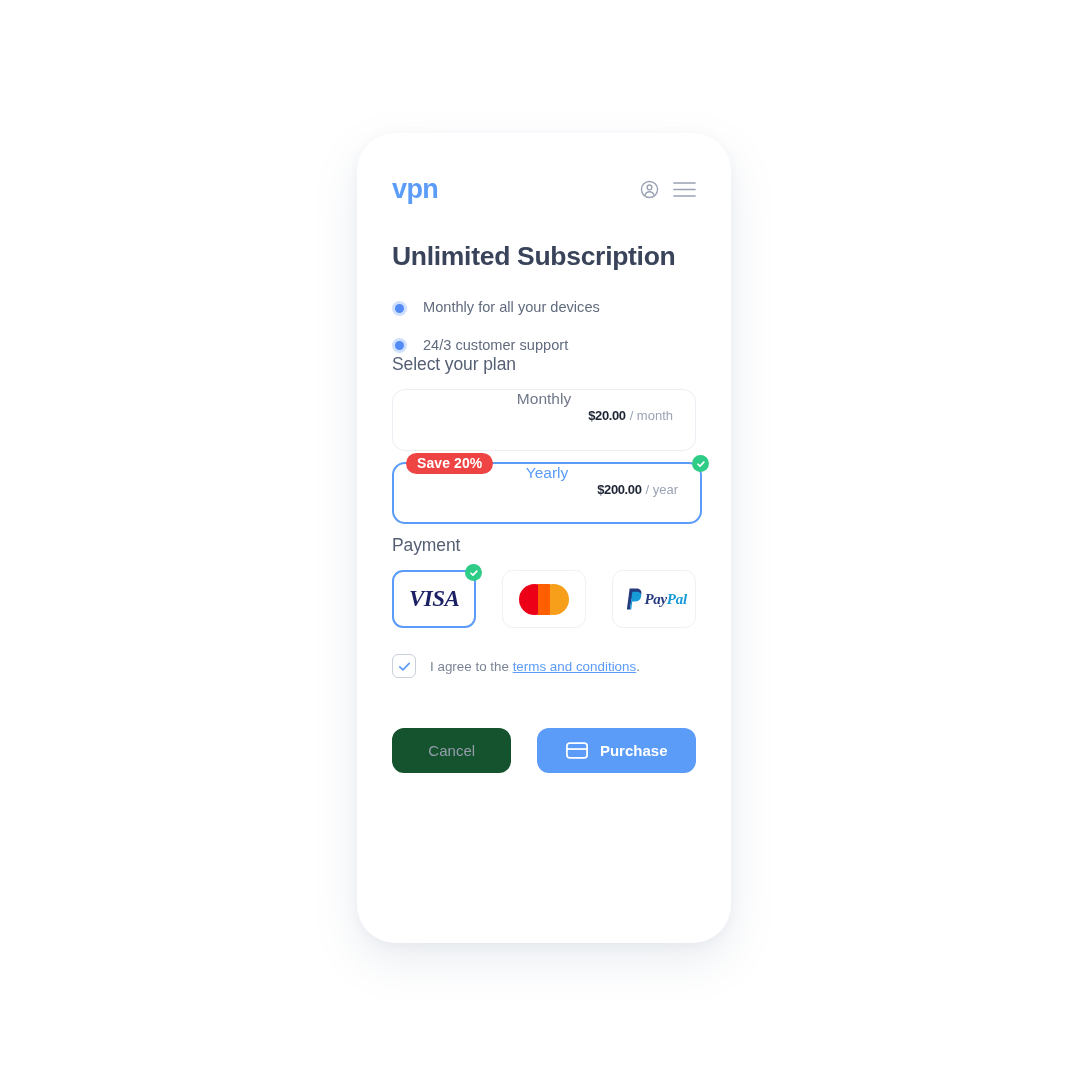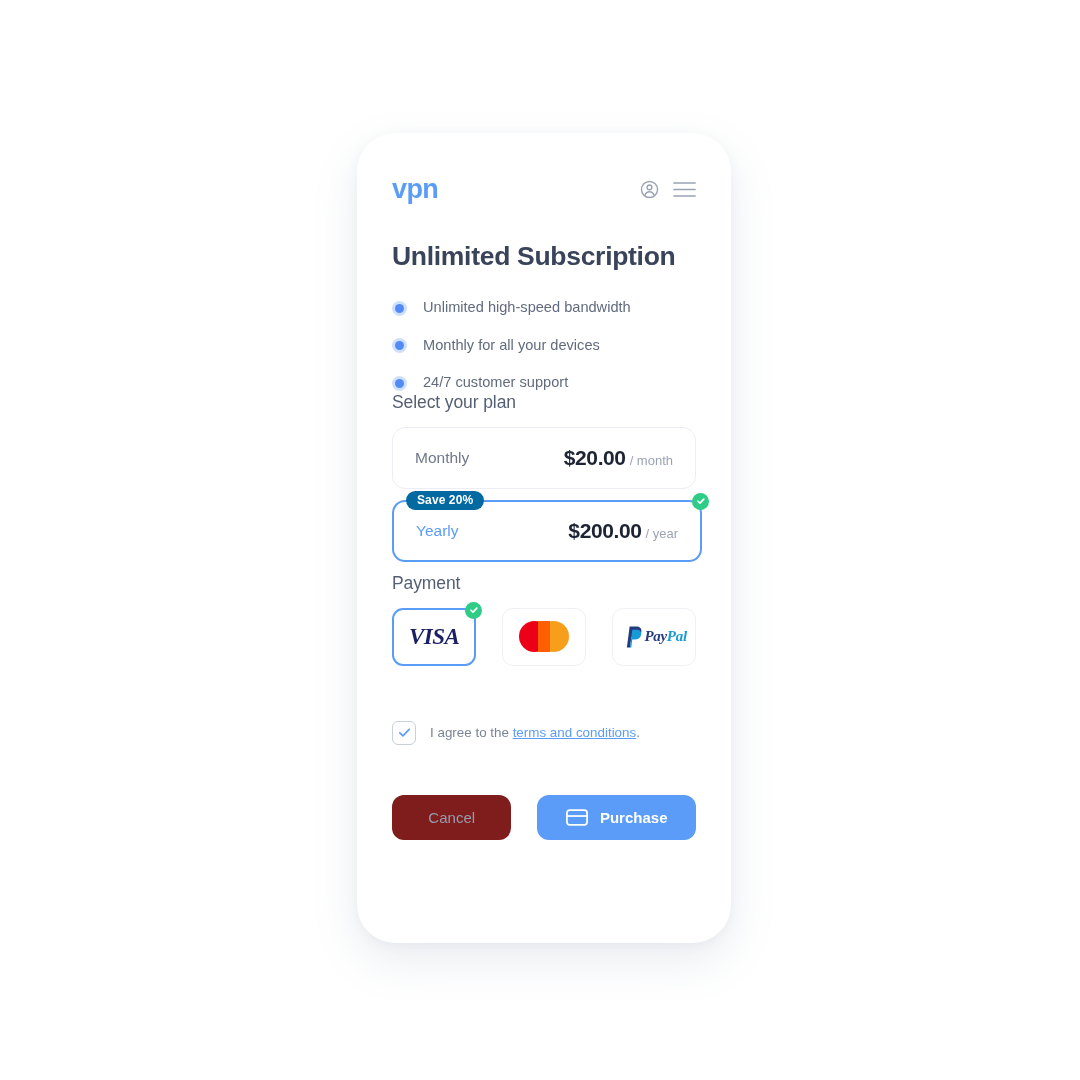--- a/index.html
+++ b/index.html
@@ -127,20 +127,21 @@
   
   .plan {
     position: relative;
     height: 62px;
     border-radius: 13px;
     background: #ffffff;
     display: flex;
     align-items: center;
     padding: 0 22px;
     margin-bottom: 11px;
+    flex-direction: column;
   }
 
   .plan--unselected {
     border: 1.4px solid #eceef3;
   }
 
   .plan--selected {
     border: 2.2px solid #5b9cf8;
     margin-left: 0;
     width: 310px;
@@ -156,38 +157,38 @@
   }
 
   .plan-price-wrap {
     margin-left: auto;
     display: flex;
     align-items: baseline;
     gap: 4px;
   }
 
   .plan-price {
-    font-size: 21px;
+    font-size: 13px;
     font-weight: bold;
     color: #1d2433;
     letter-spacing: -0.4px;
   }
 
   .plan-period {
     font-size: 13px;
     color: #9aa3b4;
   }
 
   .save-badge {
     position: absolute;
     left: 12px;
     top: -11px;
-    background: #0369a1;
+    background: #ef4444;
     color: #ffffff;
-    font-size: 12px;
+    font-size: 14px;
     font-weight: bold;
     border-radius: 11px;
     padding: 3px 11px 4px;
     letter-spacing: 0.1px;
     line-height: 1;
   }
 
   .check-badge {
     position: absolute;
     width: 17px;
@@ -261,21 +262,21 @@
     line-height: 1;
   }
   .pp-dark { color: #253b80; }
   .pp-light { color: #179bd7; }
 
   
   .terms {
     display: flex;
     align-items: center;
     gap: 14px;
-    margin-top: 55px;
+    margin-top: 26px;
   }
 
   .checkbox {
     width: 24px;
     height: 24px;
     border-radius: 6px;
     border: 1.5px solid #c9cfdb;
     display: flex;
     align-items: center;
     justify-content: center;
@@ -307,21 +308,21 @@
     font-size: 15px;
     display: flex;
     align-items: center;
     justify-content: center;
     gap: 12px;
     cursor: pointer;
   }
 
   .btn--cancel {
     width: 122px;
-    background: #7f1d1d;
+    background: #14532d;
     color: #959dad;
   }
 
   .btn--purchase {
     width: 162px;
     background: #5b9cf8;
     color: #ffffff;
     font-weight: bold;
   }
 </style>
@@ -350,29 +351,25 @@
           </svg>
         </span>
       </div>
     </div>
 
     <h1 class="page-title">Unlimited Subscription</h1>
 
     <ul class="features">
       <li class="feature">
         <span class="bullet"></span>
-        <span class="feature-label">Unlimited high-speed bandwidth</span>
-      </li>
-      <li class="feature">
-        <span class="bullet"></span>
         <span class="feature-label">Monthly for all your devices</span>
       </li>
       <li class="feature">
         <span class="bullet"></span>
-        <span class="feature-label">24/7 customer support</span>
+        <span class="feature-label">24/3 customer support</span>
       </li>
     </ul>
 
     <div class="section-heading">Select your plan</div>
 
     <div class="plan plan--unselected">
       <span class="plan-name">Monthly</span>
       <span class="plan-price-wrap">
         <span class="plan-price">$20.00</span>
         <span class="plan-period">/ month</span>

